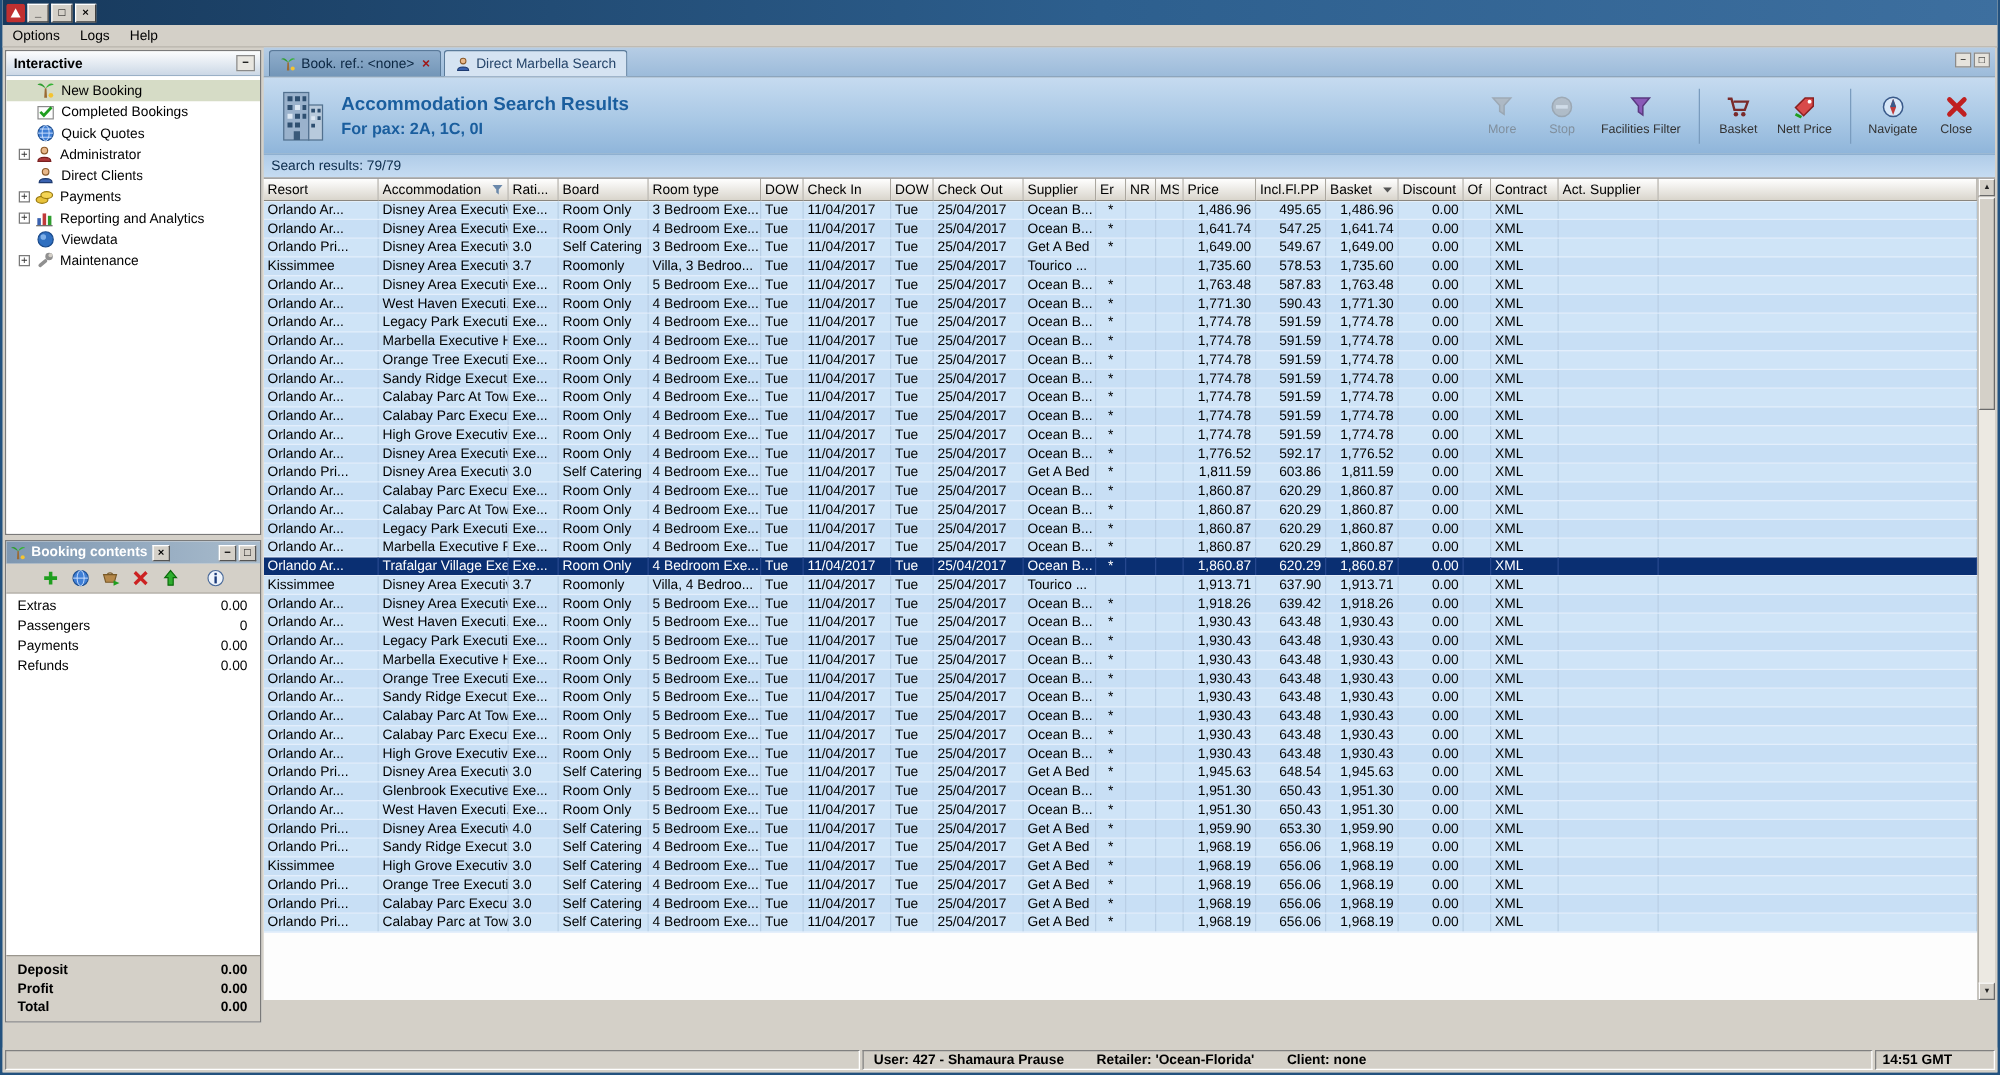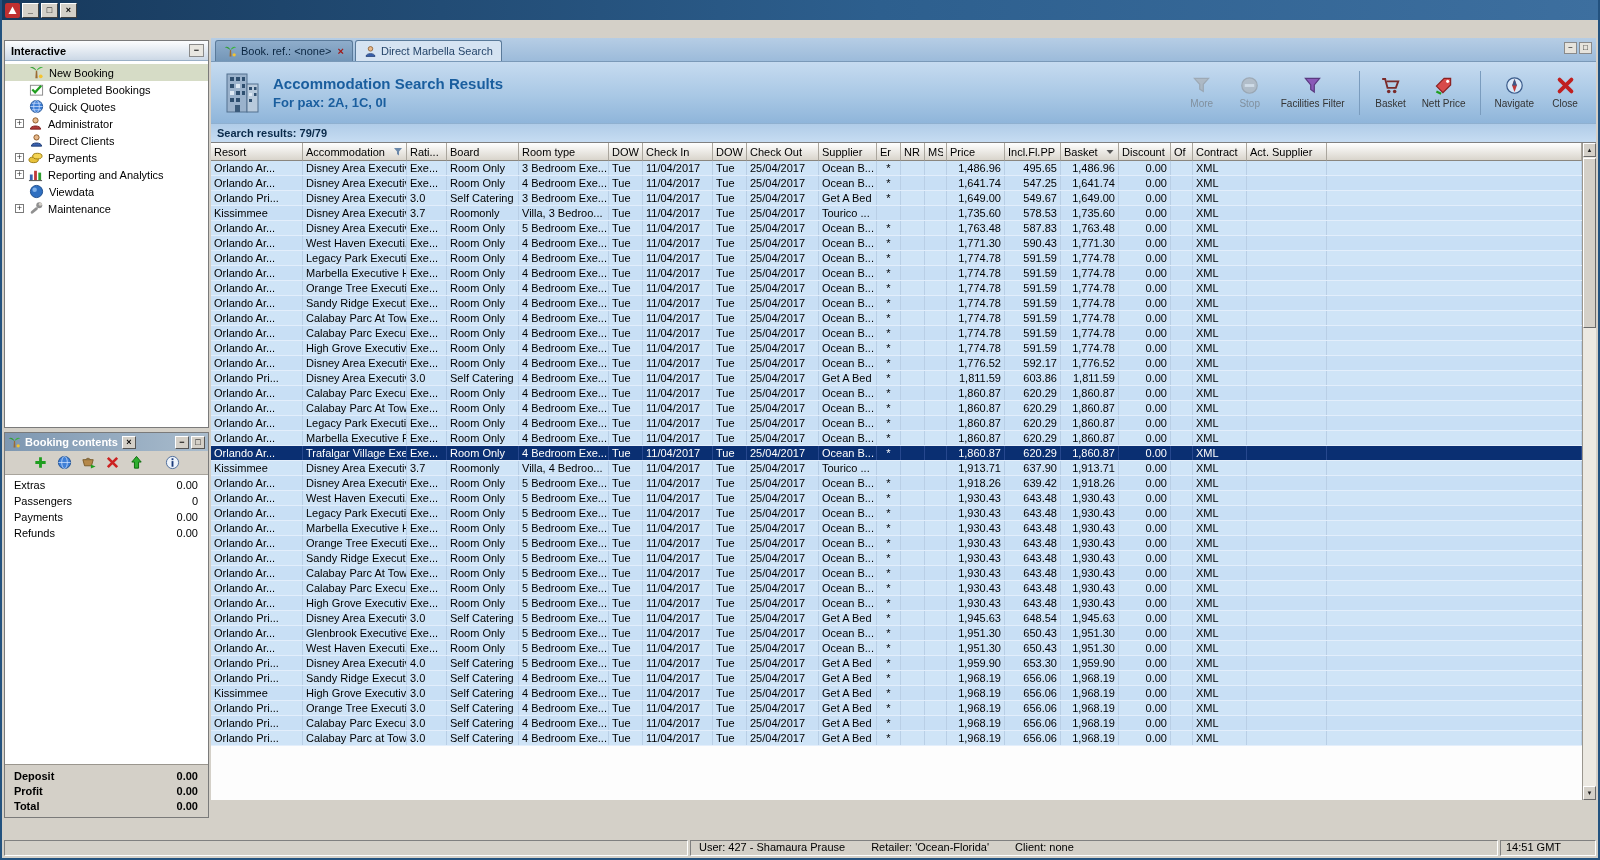--- a/index.html
+++ b/index.html
@@ -90,21 +90,21 @@
   .banner-tools { margin-left:auto; display:flex; align-items:center; gap:6px; padding-right:4px; }
   .bbtn { display:flex; flex-direction:column; align-items:center; justify-content:center; min-width:42px; padding:2px 4px; }
   .bbtn .bicon { width:19px; height:19px; }
   .bbtn .bicon svg { width:100%; height:100%; }
   .bbtn .blabel { font-size:10px; color:#333; margin-top:3px; white-space:nowrap; }
   .bbtn.disabled { opacity:.55; }
   .bbtn.disabled .blabel { color:#666; }
   .tsep { width:1px; height:44px; background:#7a9cbe; margin:0 4px; flex:none; }
 
   .results-strip { height:18px; flex:none; background:linear-gradient(180deg,#b0cce8,#c6dcf2);
-                   font-weight:bold; color:#0a2a4a; padding-left:6px; line-height:18px; }
+                   font-weight:normal; color:#0a2a4a; padding-left:6px; line-height:18px; }
 
   
   .grid { flex:1; position:relative; background:#fff; border-top:1px solid #808080; overflow:hidden; }
   .ghead { position:absolute; top:0; left:0; right:14px; height:18px; display:flex; overflow:hidden; }
   .hcell { flex:0 0 auto; display:flex; align-items:center; padding:0 3px; height:18px;
            border-right:1px solid #aaa69e; border-bottom:1px solid #8a867e;
            background:linear-gradient(180deg,#ffffff,#d9d5cc); overflow:hidden; }
   .hcell .hlabel { overflow:hidden; white-space:nowrap; flex:1; }
   .hcell.fill { flex:1 1 auto; }
   .hicon { width:10px; height:10px; margin-left:2px; flex:none; }
@@ -135,21 +135,21 @@
   .bottom-tabs { height:20px; flex:none; display:flex; align-items:flex-end; padding-left:2px; background:#d4d0c8; }
   .btab { height:18px; padding:0 7px; background:#d4d0c8; border:1px solid #808080; border-bottom:none;
           border-radius:2px 2px 0 0; margin-right:1px; display:flex; align-items:center; white-space:nowrap; }
   .btab.active { background:#2442b4; color:#fff; }
   .btab.highlight { background:#b9d2f2; }
   .bottom-gap { flex:none; height:36px; background:#d4d0c8; }
 
   
   .statusbar { position:absolute; left:0; right:0; bottom:0; height:20px; background:#d4d0c8;
                display:flex; gap:2px; padding:2px; }
-  .seg { border:1px solid; border-color:#808080 #fff #fff #808080; height:16px; display:flex; align-items:flex-start; }
+  .seg { border:1px solid; border-color:#808080 #fff #fff #808080; height:16px; display:flex; align-items:center;font-weight:bold; }
   .seg-left { flex:0 0 684px; }
   .seg-mid { flex:1 1 auto; padding-left:8px; gap:26px; }
   .seg-time { flex:0 0 96px; padding-left:5px; }
 </style>
 </head>
 <body>
 
 <div class="window">
 
   <div class="titlebar">
@@ -161,20 +161,25 @@
         <span>_</span>
       </span>
     <span class="wbtn">
         <span>□</span>
       </span>
     <span class="wbtn">
         <span>×</span>
       </span>
   </div>
 
+  <div class="menubar" id="menubar">
+      <div class="menu-item">Options</div>
+      <div class="menu-item">Logs</div>
+      <div class="menu-item">Help</div>
+    </div>
 
   <div class="left-col">
     <div class="panel panel-interactive">
       <div class="sb-header">
         <span>Interactive</span>
         <span class="sb-min">−</span>
       </div>
       <div class="tree" id="tree">
           <div class="tree-row selected">
             <span class="tree-indent"></span>

